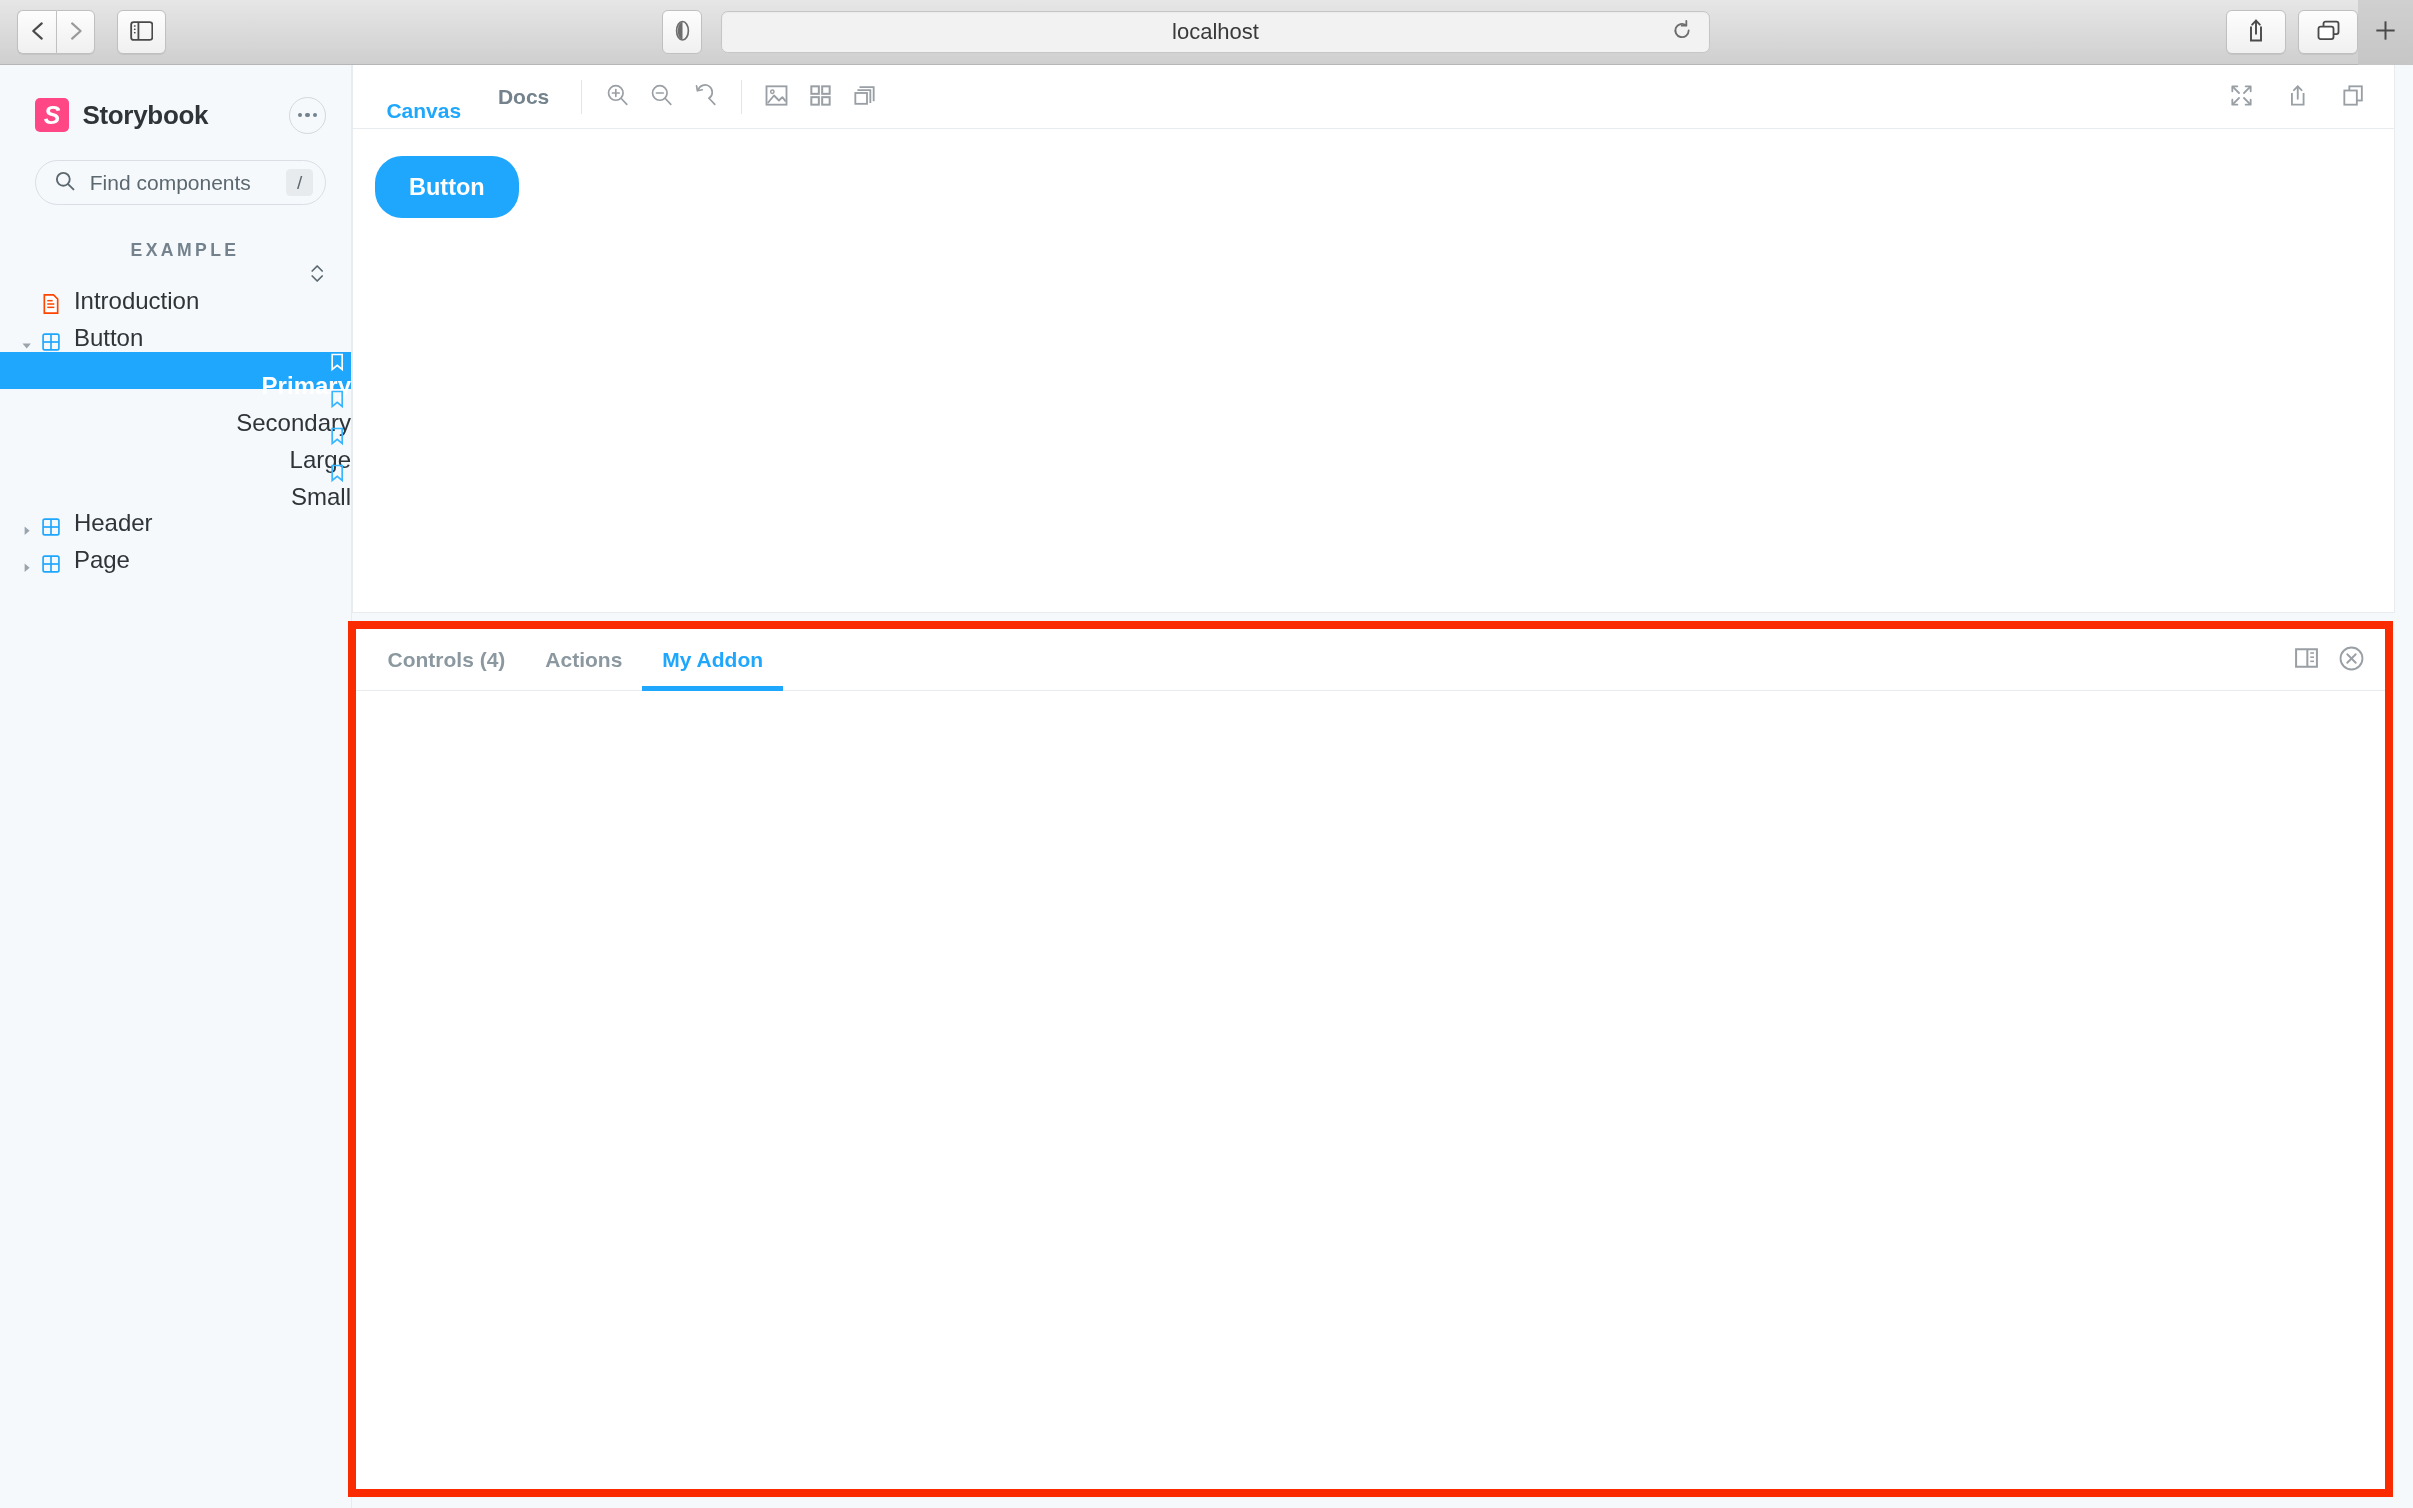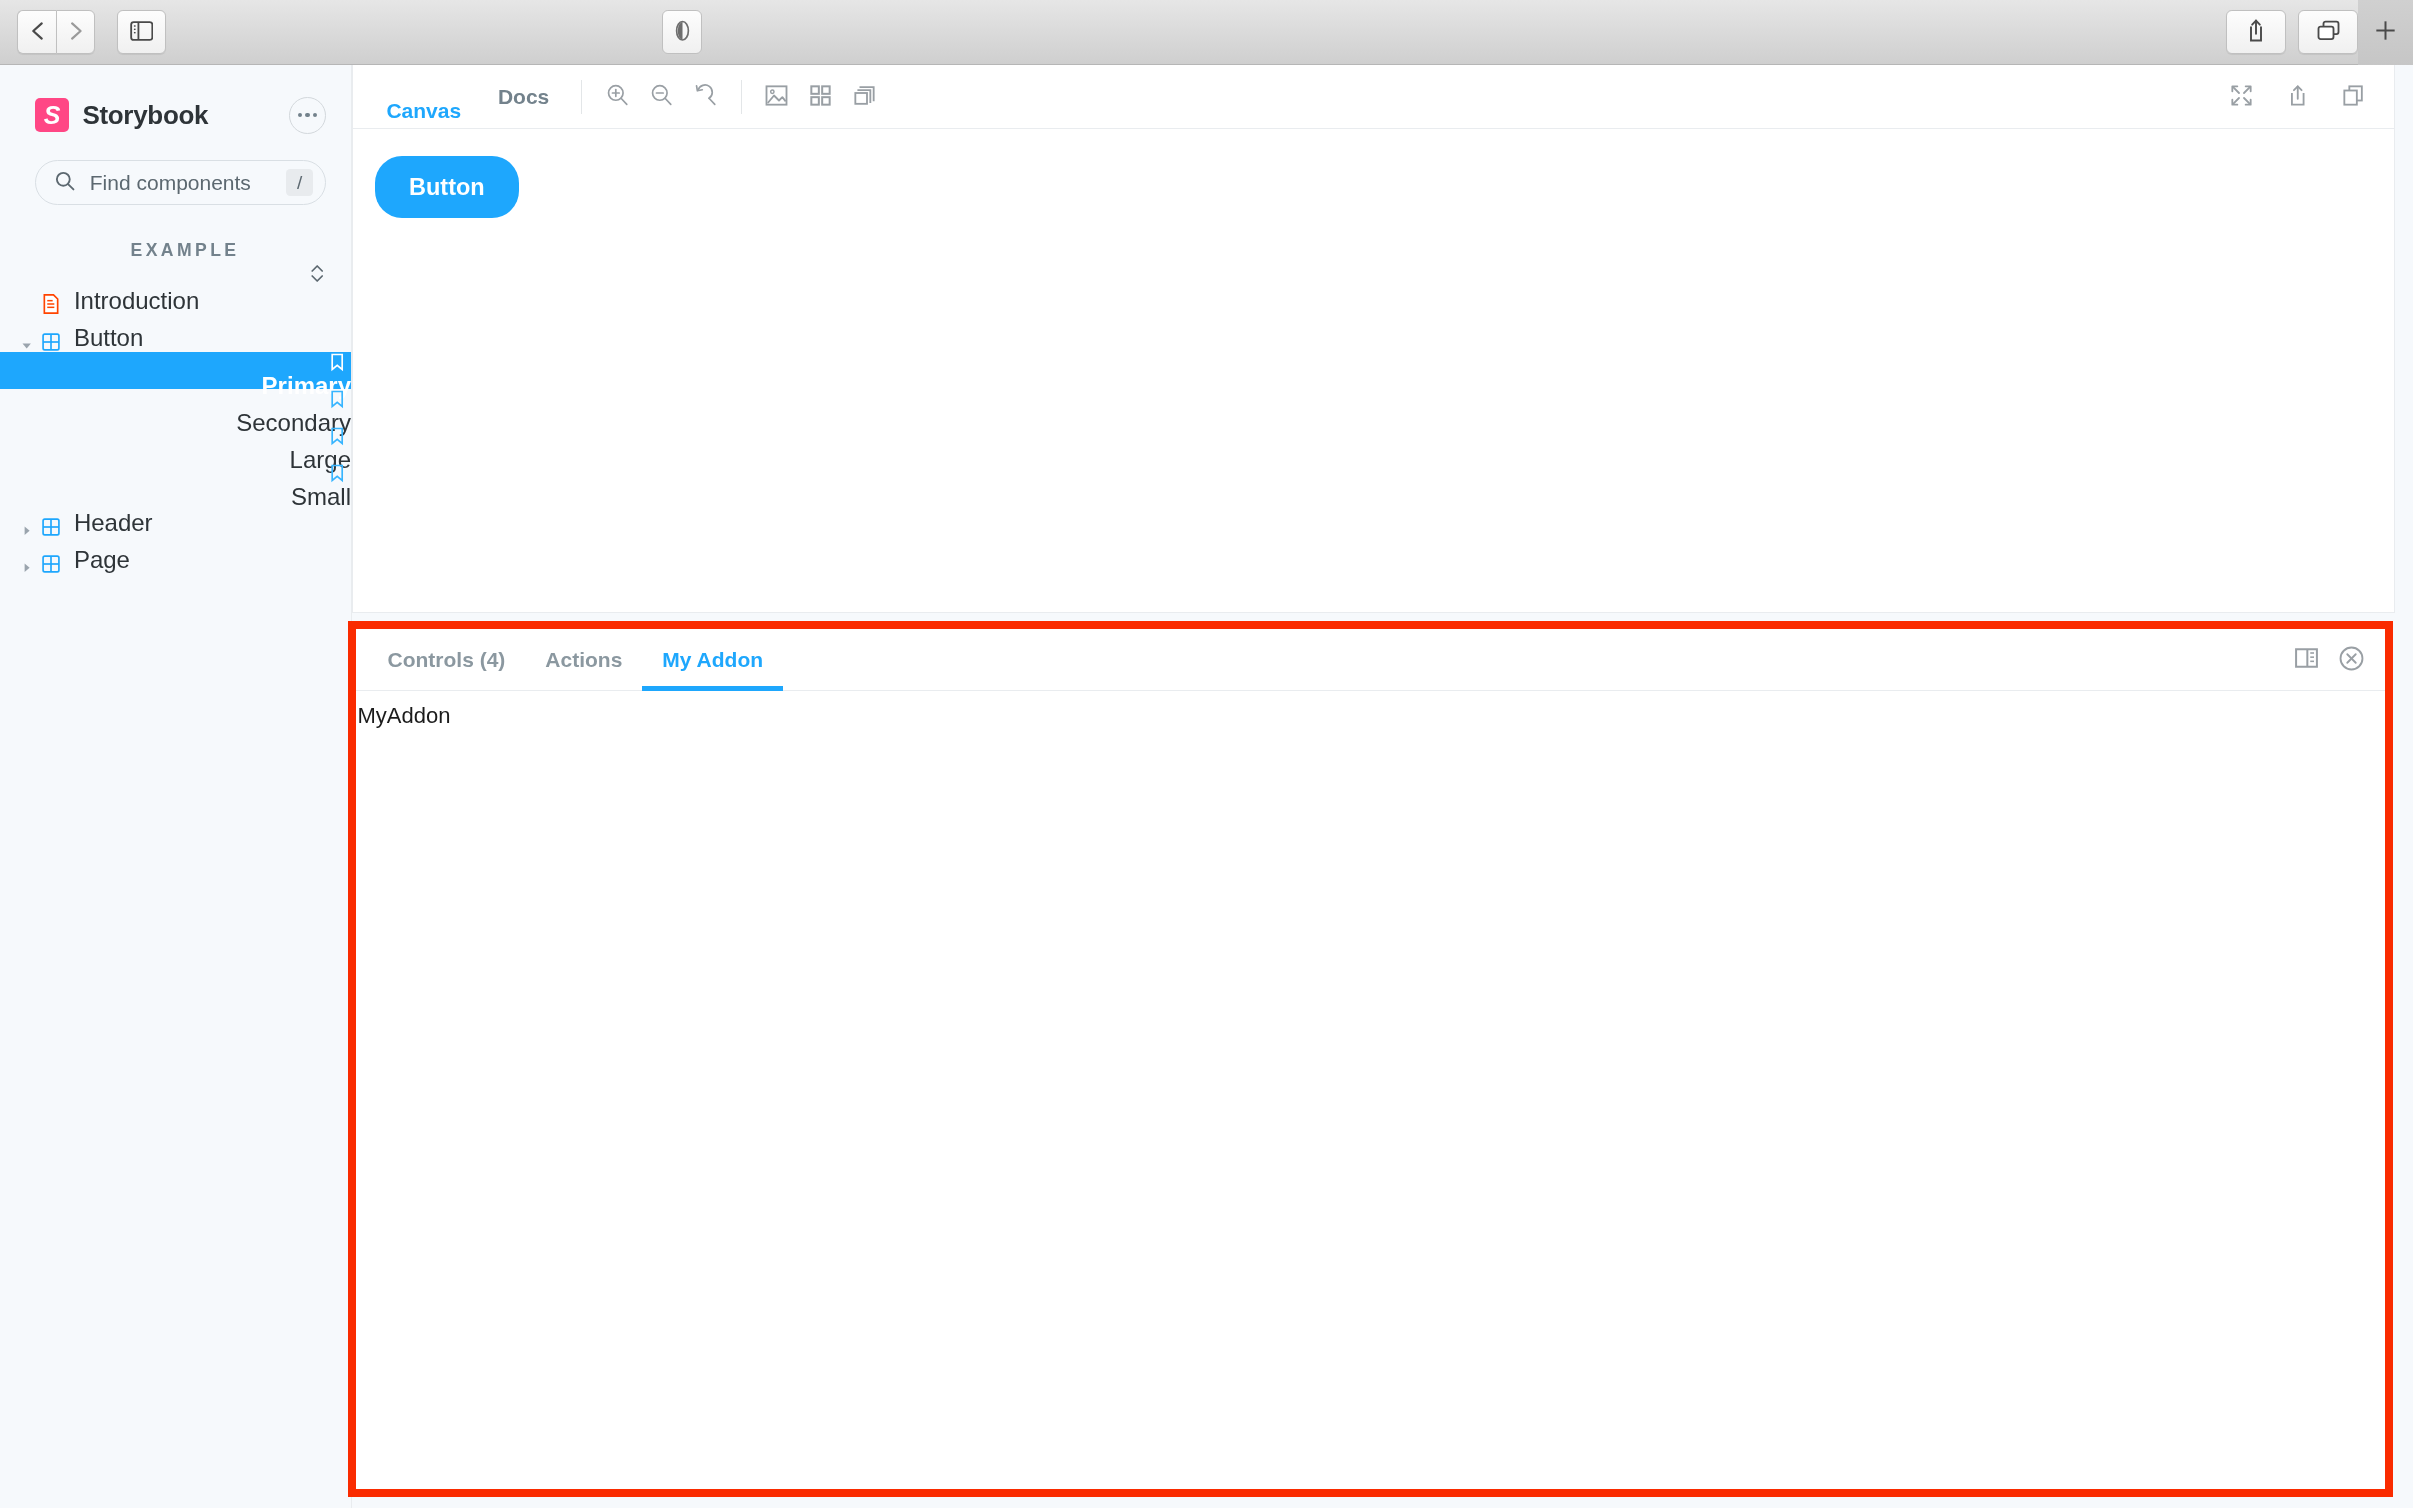--- a/index.html
+++ b/index.html
@@ -198,20 +198,29 @@
 
   <div class="addr-wrap">
     <span>
       <svg width="17" height="23.5" viewBox="0 0 20 28">
         <ellipse cx="10" cy="14" rx="7" ry="11" fill="none" stroke="#6d6d6d" stroke-width="2"></ellipse>
         <path d="M10 3.2 A7 11 0 0 0 10 24.8 Z" fill="#6d6d6d"></path>
       </svg>
     </span>
   </div>
 
+  <div class="address-bar">
+    <span class="address-text">localhost</span>
+    <span class="reload-icon">
+      <svg width="20" height="22" viewBox="0 0 24 26">
+        <path d="M20 13a8 8 0 1 1-3.2-6.4" fill="none" stroke="#6d6d6d" stroke-width="2.2" stroke-linecap="round"></path>
+        <polyline points="17.2,1.5 17.2,7.2 11.6,7.2" fill="none" stroke="#6d6d6d" stroke-width="2.2" stroke-linecap="round" stroke-linejoin="round"></polyline>
+      </svg>
+    </span>
+  </div>
 
   <div class="right-tools">
     <div class="chrome-btn solo2">
       <span>
         <svg width="22" height="25" viewBox="0 0 26 30">
           <polyline points="7,11 7,27 19,27 19,11" fill="none" stroke="#4a4a4a" stroke-width="2.3" stroke-linecap="round"></polyline>
           <line x1="13" y1="3" x2="13" y2="19" stroke="#4a4a4a" stroke-width="2.3" stroke-linecap="round"></line>
           <polyline points="8.4,8 13,3.2 17.6,8" fill="none" stroke="#4a4a4a" stroke-width="2.3" stroke-linecap="round" stroke-linejoin="round"></polyline>
         </svg>
       </span>
@@ -517,19 +526,18 @@
                 <svg width="27" height="27" viewBox="0 0 32 32">
                   <circle cx="16" cy="16" r="13" fill="none" stroke="#999fa4" stroke-width="2.2"></circle>
                   <line x1="11" y1="11" x2="21" y2="21" stroke="#999fa4" stroke-width="2.2" stroke-linecap="round"></line>
                   <line x1="21" y1="11" x2="11" y2="21" stroke="#999fa4" stroke-width="2.2" stroke-linecap="round"></line>
                 </svg>
               </span>
             </div>
           </div>
         </div>
 
-        <div class="panel-content">MyAddon</div>
       </div>
     </div>
 
   </div>
 </div>
 
 
 </body></html>

